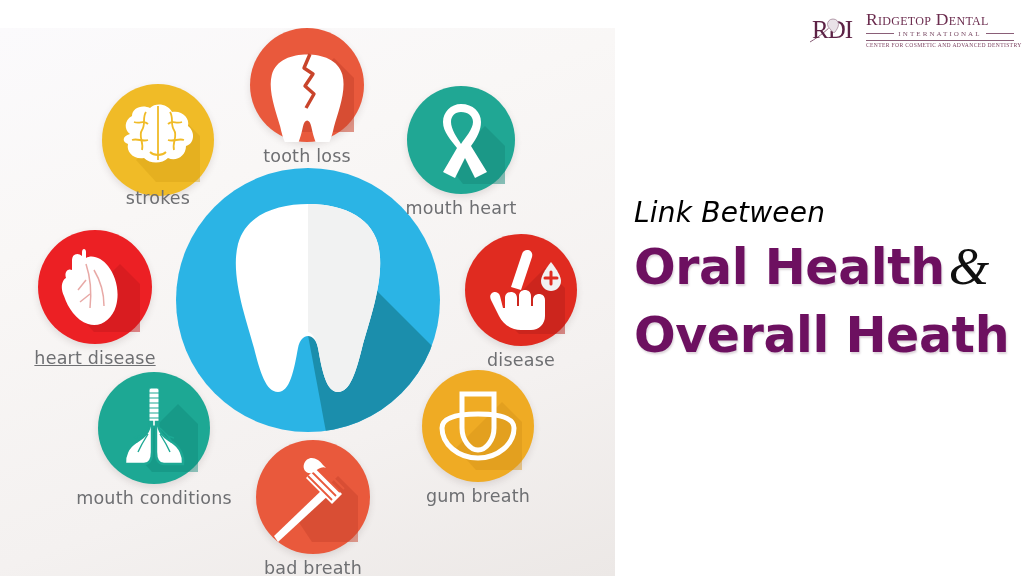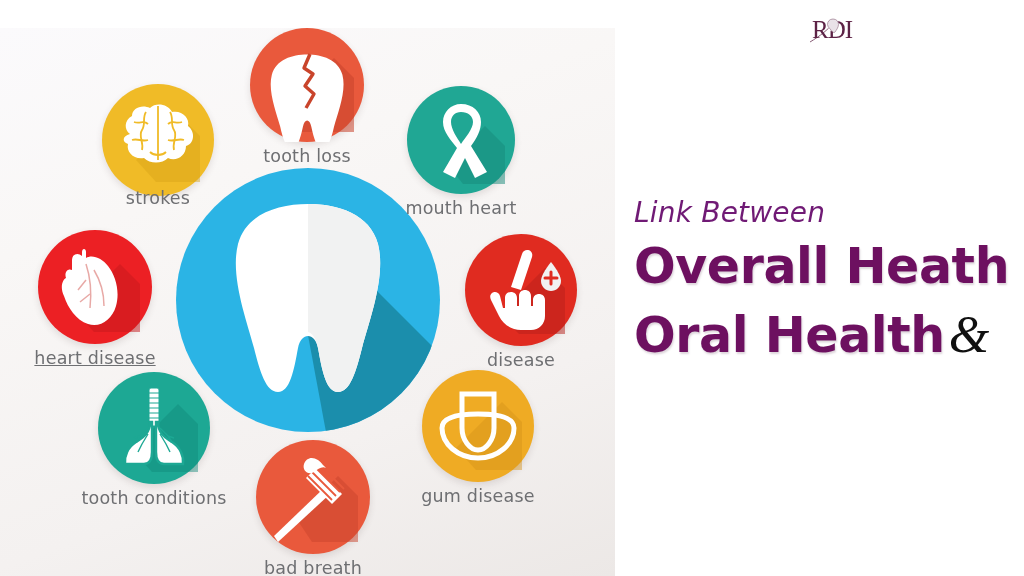--- a/index.html
+++ b/index.html
@@ -162,21 +162,21 @@
     position: absolute;
     left: 634px;
     top: 196px;
     width: 390px;
   }
   .eyebrow {
     font-family: "DejaVu Sans", sans-serif;
     font-style: italic;
     font-size: 28px;
     line-height: 34px;
-    color: #701a75;
+    color: #000000;
     letter-spacing: 0.2px;
     white-space: nowrap;
   }
   .headline {
     margin-top: 6px;
     font-family: "DejaVu Sans", sans-serif;
     font-weight: bold;
     font-size: 49px;
     line-height: 62px;
     color: #6d1060;
@@ -202,20 +202,30 @@
   <div class="logo-block">
     <div class="logo-monogram">
       <svg width="56" height="42" viewBox="0 0 56 42">
         <path d="M4 34 C14 28 22 22 30 12" stroke="#8a5f78" stroke-width="1" fill="none"></path>
         <text x="6" y="30" font-family="Liberation Serif, serif" font-size="25" fill="#5d2346" letter-spacing="-1">RDI</text>
         <ellipse cx="27" cy="17" rx="5.5" ry="6.5" fill="#ffffff" opacity="0.92"></ellipse>
         <path d="M27 11 C30.5 11 32.5 13.5 32.5 16.5 C32.5 19.5 30 22.5 29 24
                  C28.6 24.7 27.4 24.7 27 24 C26 22.5 21.5 19.5 21.5 16.5
                  C21.5 13.5 23.5 11 27 11 Z" fill="#e9e2e8" stroke="#9b7a8e" stroke-width="0.7"></path>
       </svg>
+    </div>
+    <div class="logo-text-stack">
+      <div class="logo-name">Ridgetop Dental</div>
+      <div class="logo-intl-row">
+        <span class="logo-rule"></span>
+        <span class="logo-intl">INTERNATIONAL</span>
+        <span class="logo-rule"></span>
+      </div>
+      <div class="logo-divider"></div>
+      <div class="logo-tagline">CENTER FOR COSMETIC AND ADVANCED DENTISTRY</div>
     </div>
   </div>
 
   <div class="infographic">
 
     <div class="hub">
       <svg class="hub-shadow" width="264" height="264" viewBox="0 0 264 264">
         <path d="M118 92 L170 92 L264 186 L264 264 L150 264 Z" fill="#1b8caa" opacity="0.96"></path>
       </svg>
       <svg class="hub-tooth" width="160" height="196" viewBox="0 0 160 196">
@@ -278,21 +288,21 @@
 
     <div class="node" style="left:478px; top:342px;">
       <div class="node-circle" style="width:112px;height:112px;background:#efab24;">
         <svg width="112" height="112" viewBox="0 0 112 112">
           <path d="M34 78 L80 32 L100 52 L100 100 L54 100 Z" fill="#d4921a" opacity="0.45"></path>
           <path d="M40 24 L72 24 L72 58 C72 70 64 80 56 80 C48 80 40 70 40 58 Z" fill="none" stroke="#ffffff" stroke-width="5"></path>
           <path d="M20 58 C20 48 34 44 56 44 C78 44 92 48 92 58 C92 74 76 88 56 88
                    C36 88 20 74 20 58 Z" fill="none" stroke="#ffffff" stroke-width="5"></path>
         </svg>
       </div>
-      <div class="node-label" style="top:116px;">gum disease</div>
+      <div class="node-label" style="top:116px;">gum breath</div>
     </div>
 
     <div class="node" style="left:313px; top:412px;">
       <div class="node-circle" style="width:114px;height:114px;background:#e9593c;">
         <svg width="114" height="114" viewBox="0 0 114 114">
           <path d="M40 78 L82 36 L102 56 L102 102 L56 102 Z" fill="#c9442b" opacity="0.5"></path>
           <path d="M18 96 L22 102 L74 54 L68 48 Z" fill="#ffffff"></path>
           <path d="M60 28 L86 54 L76 64 L50 38 Z" fill="#ffffff"></path>
           <g stroke="#e9593c" stroke-width="1.8">
             <path d="M56 32 L80 56 M52 36 L76 60 M60 28 L84 52 M64 25 L88 49"></path>
@@ -315,21 +325,21 @@
           <path d="M52 50 C52 62 44 66 38 70 C30 75 26 84 27 92 L46 92
                    C52 92 54 86 54 80 L54 50 Z" fill="#ffffff" stroke="#1da894" stroke-width="2.4"></path>
           <path d="M60 50 C60 62 68 66 74 70 C82 75 86 84 85 92 L66 92
                    C60 92 58 86 58 80 L58 50 Z" fill="#ffffff" stroke="#1da894" stroke-width="2.4"></path>
           <g stroke="#1da894" stroke-width="1.4" fill="none">
             <path d="M50 56 L42 64 M42 64 L38 70 M42 64 L36 66 M50 62 L44 72 M44 72 L40 80"></path>
             <path d="M62 56 L70 64 M70 64 L74 70 M70 64 L76 66 M62 62 L68 72 M68 72 L72 80"></path>
           </g>
         </svg>
       </div>
-      <div class="node-label" style="top:116px;">tooth conditions</div>
+      <div class="node-label" style="top:116px;">mouth conditions</div>
     </div>
 
     <div class="node" style="left:95px; top:202px;">
       <div class="node-circle" style="width:114px;height:114px;background:#ec2024;">
         <svg width="114" height="114" viewBox="0 0 114 114">
           <path d="M36 80 L82 34 L102 54 L102 102 L56 102 Z" fill="#c5181c" opacity="0.5"></path>
           <path d="M44 26 C40 22 34 24 34 30 L34 40 C30 38 26 42 28 48
                    C24 50 22 58 26 66 C30 78 38 90 50 94
                    C62 98 74 90 78 76 C82 62 78 46 70 36
                    C64 28 54 24 48 28 L48 22 C48 18 44 18 44 22 Z" fill="#ffffff"></path>
@@ -361,19 +371,19 @@
           </g>
         </svg>
       </div>
       <div class="node-label" style="top:104px;">strokes</div>
     </div>
 
   </div>
 
   <div class="title-block">
     <div class="eyebrow">Link Between</div>
-    <div class="headline">Overall Heath</div>
     <div class="headline">
       <span>Oral Health</span><span class="amp">&amp;</span>
     </div>
+    <div class="headline">Overall Heath</div>
   </div>
 
 </div>
 
 </body></html>

